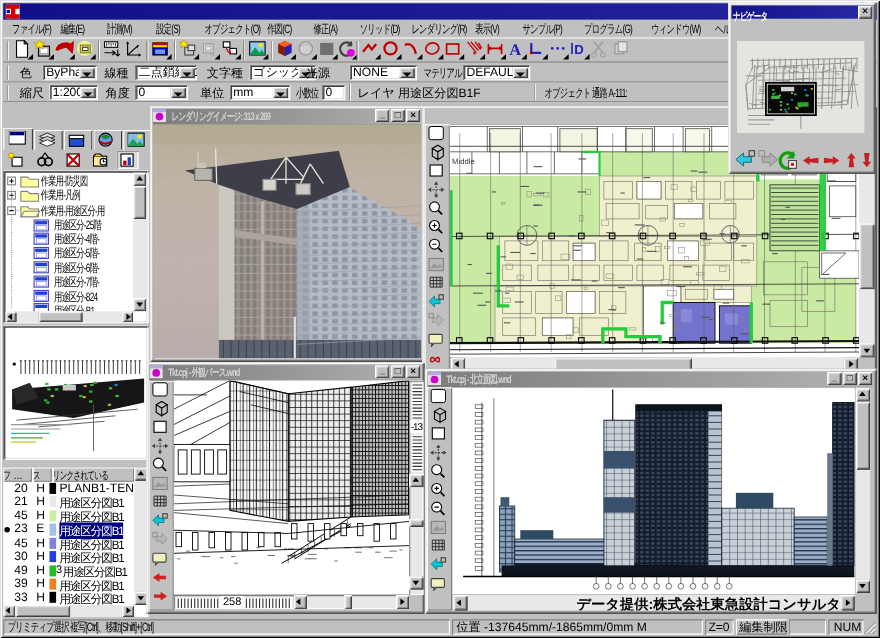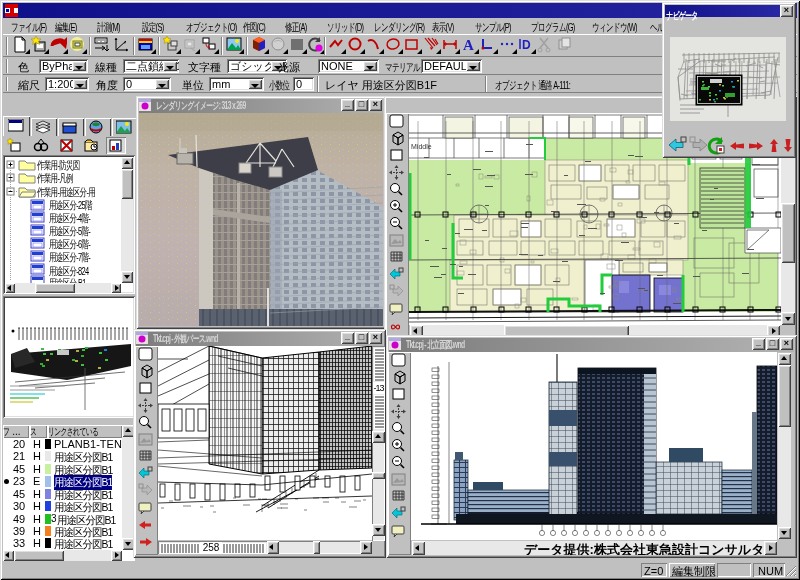--- a/index.html
+++ b/index.html
@@ -295,20 +295,22 @@
  <div class="ab fld cmb" style="left:206px;top:2px;width:55px;height:14px"><span class="t11" style="padding-left:3px">mm</span><span class="ar"></span></div>
  <span class="ab jp" style="left:266px;top:3px">小数位</span>
  <div class="ab fld" style="left:290px;top:2px;width:21px;height:14px"><span class="t11" style="padding-left:3px">0</span></div>
  <div class="sep" style="left:314px;top:1px;height:16px"></div>
  <span class="ab" style="left:322px;top:3px">レイヤ 用途区分図B1F</span>
  <div class="sep" style="left:482px;top:1px;height:16px"></div>
  <span class="ab jp" style="left:492px;top:3px">オブジェクト 通路 A-111:</span>
 </div>
 
 <div class="ab" id="statusbar" style="left:2px;top:561px;width:796px;height:17px;background:#c0c0c0">
+ <div class="ab s2 t11" style="left:1px;top:2px;width:406px;height:14px;padding:1px 4px"><span class="jp">プリミティブ選択 複写[Ctrl]、移動[Shift]+[Ctrl]</span></div>
+ <div class="ab s2 t11" style="left:409px;top:2px;width:228px;height:14px;padding:1px 4px">位置 -137645mm/-1865mm/0mm M</div>
  <div class="ab s2 t11" style="left:639px;top:2px;width:26px;height:14px;padding:1px 3px">Z=0</div>
  <div class="ab r2 t11" style="left:667px;top:2px;width:46px;height:14px;padding:1px 3px">編集制限</div>
  <div class="ab s2 t11" style="left:715px;top:2px;width:34px;height:14px"></div>
  <div class="ab s2 t11" style="left:751px;top:2px;width:32px;height:14px;padding:1px 5px">NUM</div>
  <svg class="ab" style="right:2px;bottom:2px" width="12" height="12">
       <g stroke="#808080" stroke-width="1">
         <line x1="12" y1="2" x2="2" y2="12"></line>
         <line x1="12" y1="6" x2="6" y2="12"></line>
         <line x1="12" y1="10" x2="10" y2="12"></line>
       </g>

